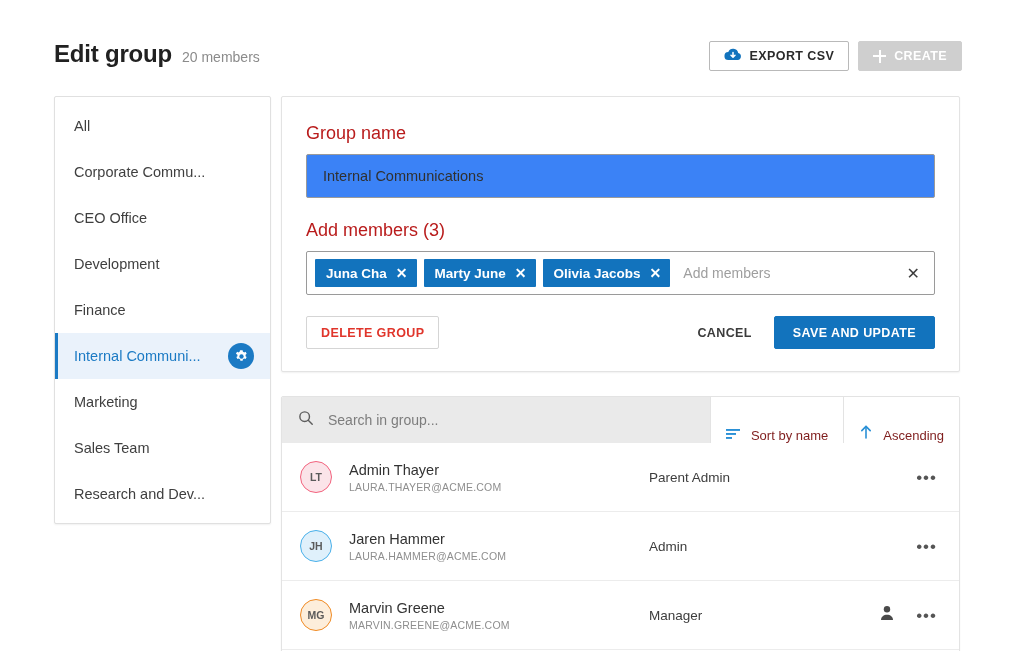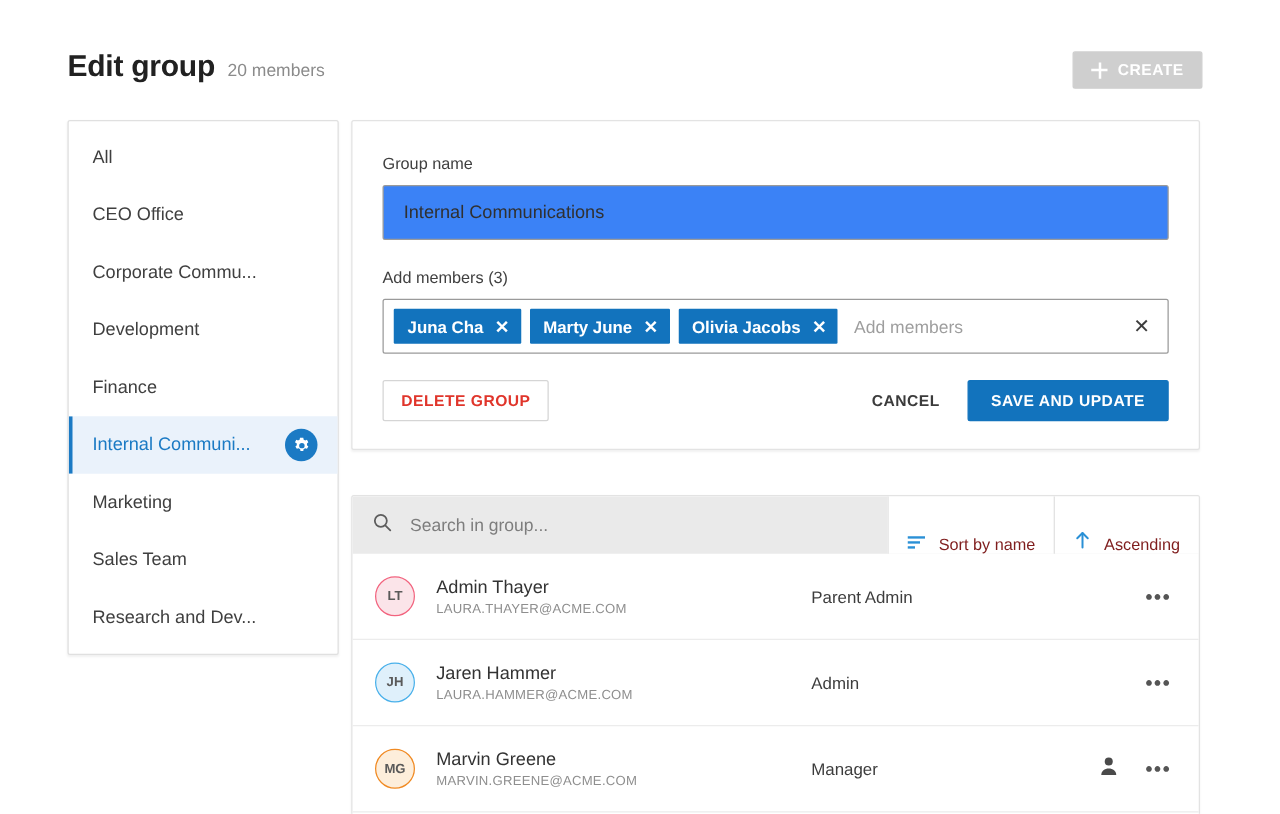--- a/index.html
+++ b/index.html
@@ -74,21 +74,21 @@
     flex: 0 0 auto; cursor: pointer;
   }
 
   
   .edit-card {
     position: absolute; left: 281px; top: 96px; width: 679px;
     background: #fff; border: 1px solid #e3e3e3; border-radius: 2px;
     box-shadow: 0 1px 2px rgba(0,0,0,0.06);
     padding: 26px 24px 22px 24px;
   }
-  .field-label { font-size: 13px; color: #404040; margin-bottom: 10px; }
+  .field-label { font-size: 18px; color: #b91c1c; margin-bottom: 10px; }
   .text-input {
     height: 44px; border: 1px solid #9a9a9a; border-radius: 2px;
     display: flex; align-items: center; padding: 0 16px;
     font-size: 14.5px; color: #303030; background: #3b82f6;
   }
   .spacer-22 { height: 22px; }
 
   .chips-input {
     min-height: 44px; border: 1px solid #9a9a9a; border-radius: 2px;
     display: flex; align-items: center; padding: 0 10px 0 8px; gap: 7px;
@@ -161,36 +161,45 @@
 <body>
 
 <div class="page">
 
   <div class="header">
     <div class="title-wrap">
       <span class="page-title">Edit group</span>
       <span class="member-count">20 members</span>
     </div>
     <div class="header-actions">
+      <button class="btn">
+        <span>
+          <svg width="18" height="14" viewBox="0 0 18 14">
+            <path d="M14.2 5.1A5.2 5.2 0 0 0 4.3 4 4 4 0 0 0 4.6 12h9.1a3.5 3.5 0 0 0 .5-6.9z" fill="#1273bd"></path>
+            <path d="M9 4.6v3.6M9 9.2l-2-2M9 9.2l2-2" stroke="#ffffff" stroke-width="1.5" fill="none" stroke-linecap="round"></path>
+          </svg>
+        </span>
+        <span>EXPORT CSV</span>
+      </button>
       <button class="btn btn-create">
         <span class="plus-icon"></span>
         <span>CREATE</span>
       </button>
     </div>
   </div>
 
   <div class="sidebar">
     <div class="side-item">
       <span class="label">All</span>
     </div>
     <div class="side-item">
+      <span class="label">Corporate Commu...</span>
+    </div>
+    <div class="side-item">
       <span class="label">CEO Office</span>
-    </div>
-    <div class="side-item">
-      <span class="label">Corporate Commu...</span>
     </div>
     <div class="side-item">
       <span class="label">Development</span>
     </div>
     <div class="side-item">
       <span class="label">Finance</span>
     </div>
     <div class="side-item active">
       <span class="label">Internal Communi...</span>
       <span class="gear-btn">

